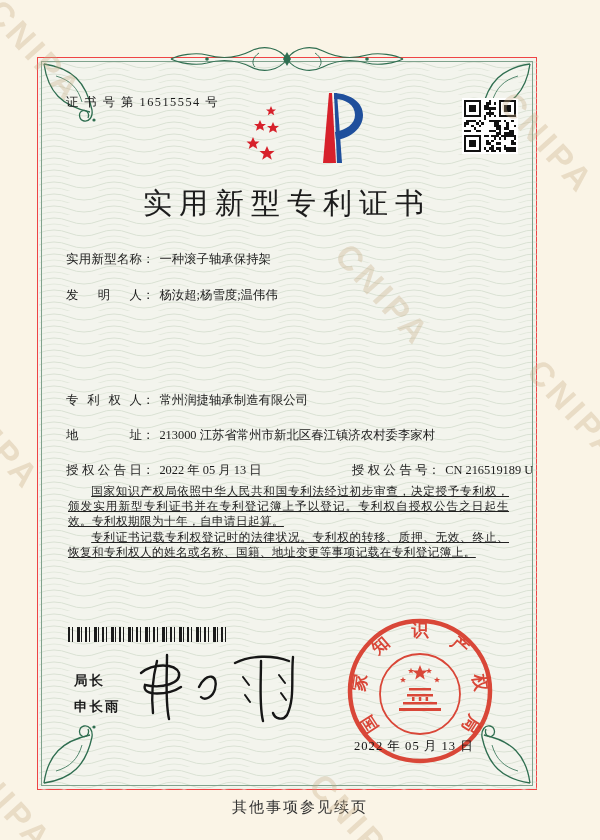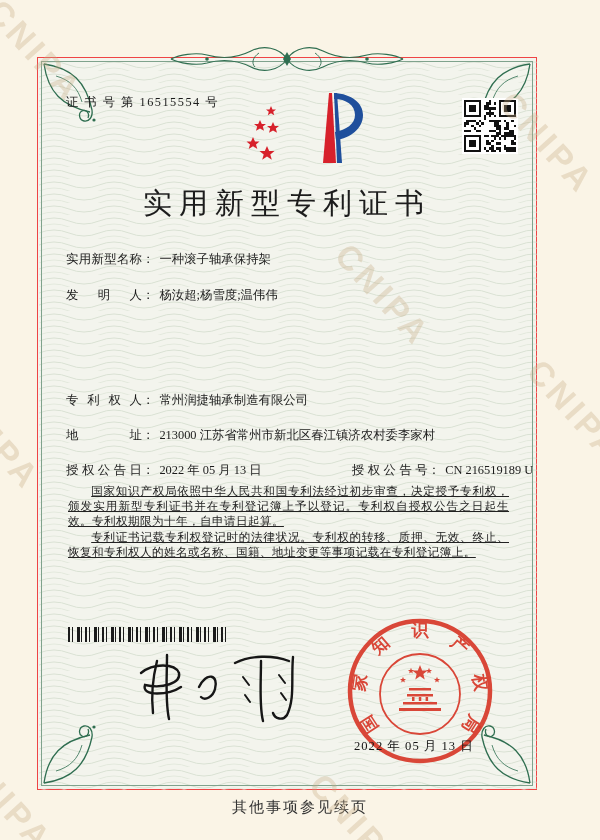--- a/index.html
+++ b/index.html
@@ -293,20 +293,24 @@
     <span class="lbl2">授权公告号</span><span>：</span><span class="val">CN 216519189 U</span>
   </div>
 
   <div class="paras">
     <p>国家知识产权局依照中华人民共和国专利法经过初步审查，决定授予专利权，颁发实用新型专利证书并在专利登记簿上予以登记。专利权自授权公告之日起生效。专利权期限为十年，自申请日起算。</p>
     <p>专利证书记载专利权登记时的法律状况。专利权的转移、质押、无效、终止、恢复和专利权人的姓名或名称、国籍、地址变更等事项记载在专利登记簿上。</p>
   </div>
 
   <div class="barcode"></div>
 
+  <div class="official">
+    <div>局长</div>
+    <div>申长雨</div>
+  </div>
 
   <svg class="signature" width="200" height="85" viewBox="0 0 200 85">
     <g fill="none" stroke="#161616" stroke-width="2.4" stroke-linecap="round">
       <path d="M34,18 C30,34 28,52 30,70"></path>
       <path d="M18,30 C30,20 52,20 56,30 C58,40 40,46 22,42 C18,54 46,52 58,44"></path>
       <path d="M44,12 C44,34 42,58 46,76"></path>
       <path d="M76,44 C84,28 96,32 92,46 C90,54 82,58 78,54"></path>
       <path d="M112,20 C128,12 150,12 166,18"></path>
       <path d="M138,18 C138,40 136,62 140,78"></path>
       <path d="M170,14 C168,36 172,56 164,72 C160,78 152,76 150,70"></path>

